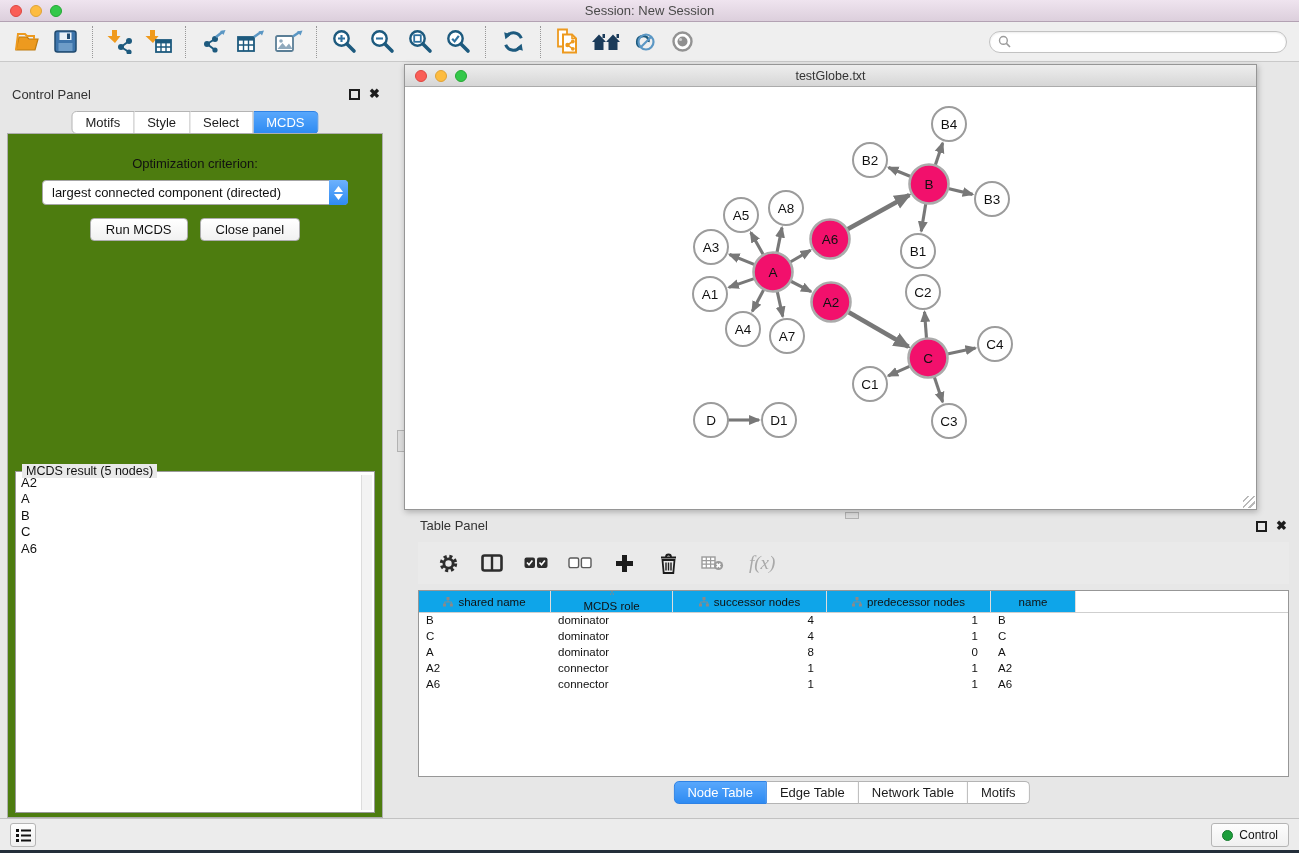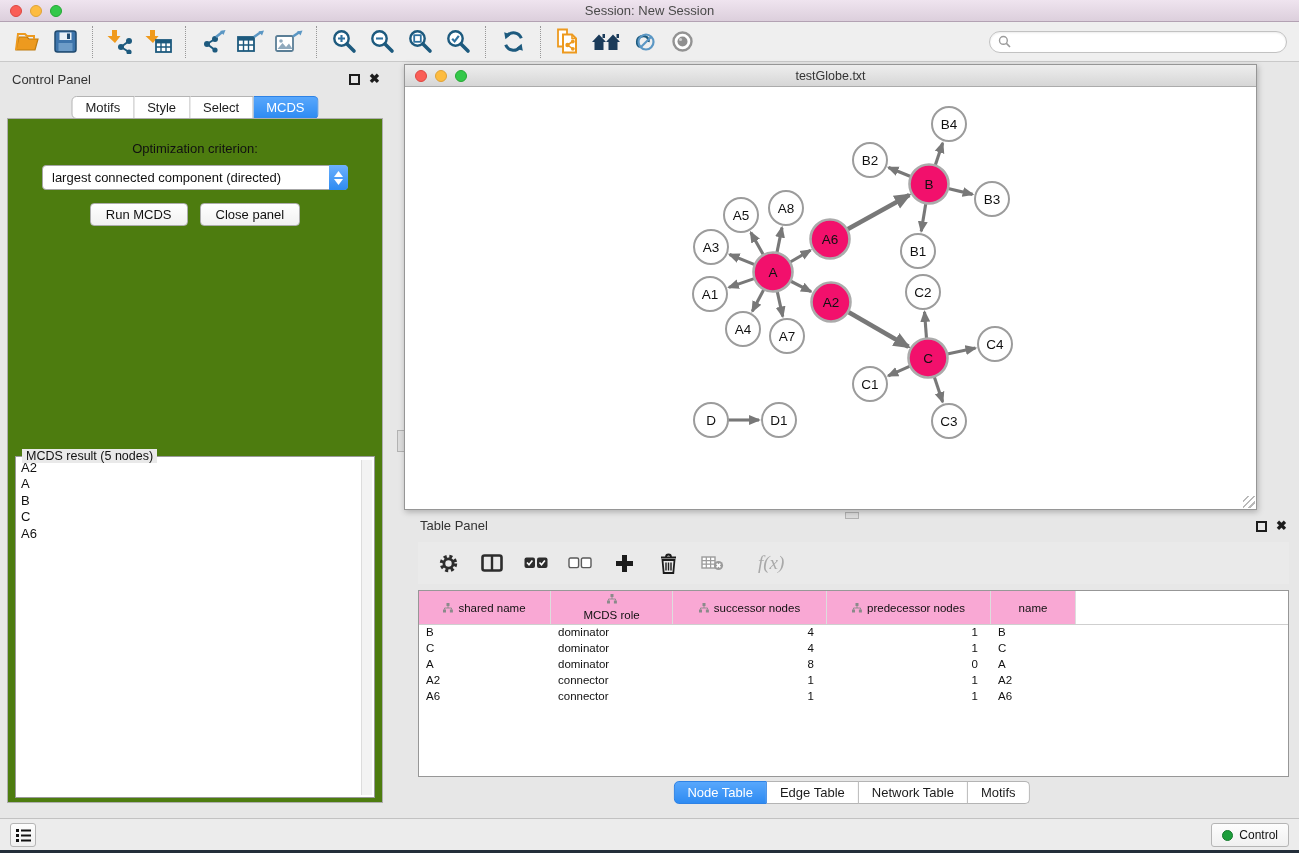--- a/index.html
+++ b/index.html
@@ -22,21 +22,21 @@
     border-bottom:1px solid #c9c9c9; display:flex; align-items:center; padding:0 8px; }
   .tbtn { width:38px; height:34px; display:flex; align-items:center; justify-content:center; cursor:default; }
   .sep { width:0; height:32px; border-left:1px dotted #989898; margin:0 8px; }
   .searchbox { margin-left:auto; margin-right:4px; width:298px; height:22px; background:#fff;
     border:1px solid #c2c2c2; border-radius:12px; display:flex; align-items:center; padding:0 8px;
     box-shadow:inset 0 1px 2px rgba(0,0,0,.08); }
   .searchbox input { border:none; outline:none; flex:1; font-size:12px; margin-left:5px;
     font-family:"Liberation Sans",sans-serif; background:transparent; }
 
   
-  .control-panel { position:absolute; left:0; top:65px; width:390px; height:746px;text-decoration:underline; }
+  .control-panel { position:absolute; left:0; top:80px; width:390px; height:746px;text-decoration:underline; }
   .panel-title { position:absolute; left:12px; top:7px; font-size:13px; color:#333; }
   .float-ico { position:absolute; top:9px; width:11px; height:11px; border:2px solid #1c1c1c; background:transparent; }
   .close-ico { position:absolute; top:6px; font-size:13px; font-weight:bold; color:#1c1c1c; }
   .cp-float { right:30px; } .cp-close { right:10px; }
   .seg-tabs { position:absolute; display:flex; }
   .cp-tabs { top:31px; left:50%; transform:translateX(-50%); }
   .seg-tabs .tab { height:23px; padding:3px 13px; font-size:13px; color:#1c1c1c; background:#fff;
     border:1px solid #b4b4b4; border-left:none; display:flex; align-items:center; }
   .seg-tabs .tab:first-child { border-left:1px solid #b4b4b4; border-radius:5px 0 0 5px; }
   .seg-tabs .tab:last-child { border-radius:0 5px 5px 0; }
@@ -74,23 +74,23 @@
   .resize-grip { position:absolute; right:1px; bottom:1px; width:12px; height:12px;
     background:repeating-linear-gradient(135deg, transparent 0 3px, #b9b9b9 3px 4.5px); }
 
   
   .table-panel { position:absolute; left:404px; top:512px; width:895px; height:293px; }
   .tp-title { position:absolute; left:16px; top:6px; font-size:13px; color:#333; }
   .tp-float { right:32px; } .tp-close { right:12px; }
   .tp-toolbar { position:absolute; left:14px; right:10px; top:30px; height:42px; background:#eaeaea;
     display:flex; align-items:center; gap:0; padding-left:8px; }
   .tp-toolbar .tbtn { width:44px; height:36px; }
-  .fx-label { font-family:"Liberation Serif", serif; font-style:italic; font-size:19px; color:#a9a9a9; margin-left:24px; }
+  .fx-label { font-family:"Liberation Serif", serif; font-style:italic; font-size:19px; color:#a9a9a9; margin-left:15px; }
   .data-table { position:absolute; left:14px; right:10px; top:78px; bottom:28px; background:#fff; border:1px solid #979797; overflow:hidden; }
-  .dt-header { display:flex; height:34px; background:#f9a8d4; border-bottom:1px solid #cfcfcf; }
+  .dt-header { display:flex; height:22px; background:#0ea5e9; border-bottom:1px solid #cfcfcf; }
   .dt-hcell { display:flex; align-items:center; justify-content:center; gap:5px;
     border-right:1px solid #ddd; font-size:11.5px; color:#111; overflow:hidden; }
   .dt-hcell.nofill { border-right:none; background:#fff; }
   .dt-row { display:flex; height:16px; font-size:11.5px; color:#111; }
   .dt-cell { overflow:hidden; white-space:nowrap; padding:1px 6px 0 7px; }
   .dt-cell.num { text-align:right; padding-right:13px; }
   .tp-tabs { bottom:1px; left:50%; transform:translateX(-50%); }
 
   
   .statusbar { position:absolute; left:0; top:818px; right:0; height:32px; background:#ececec; border-top:1px solid #c2c2c2; }

